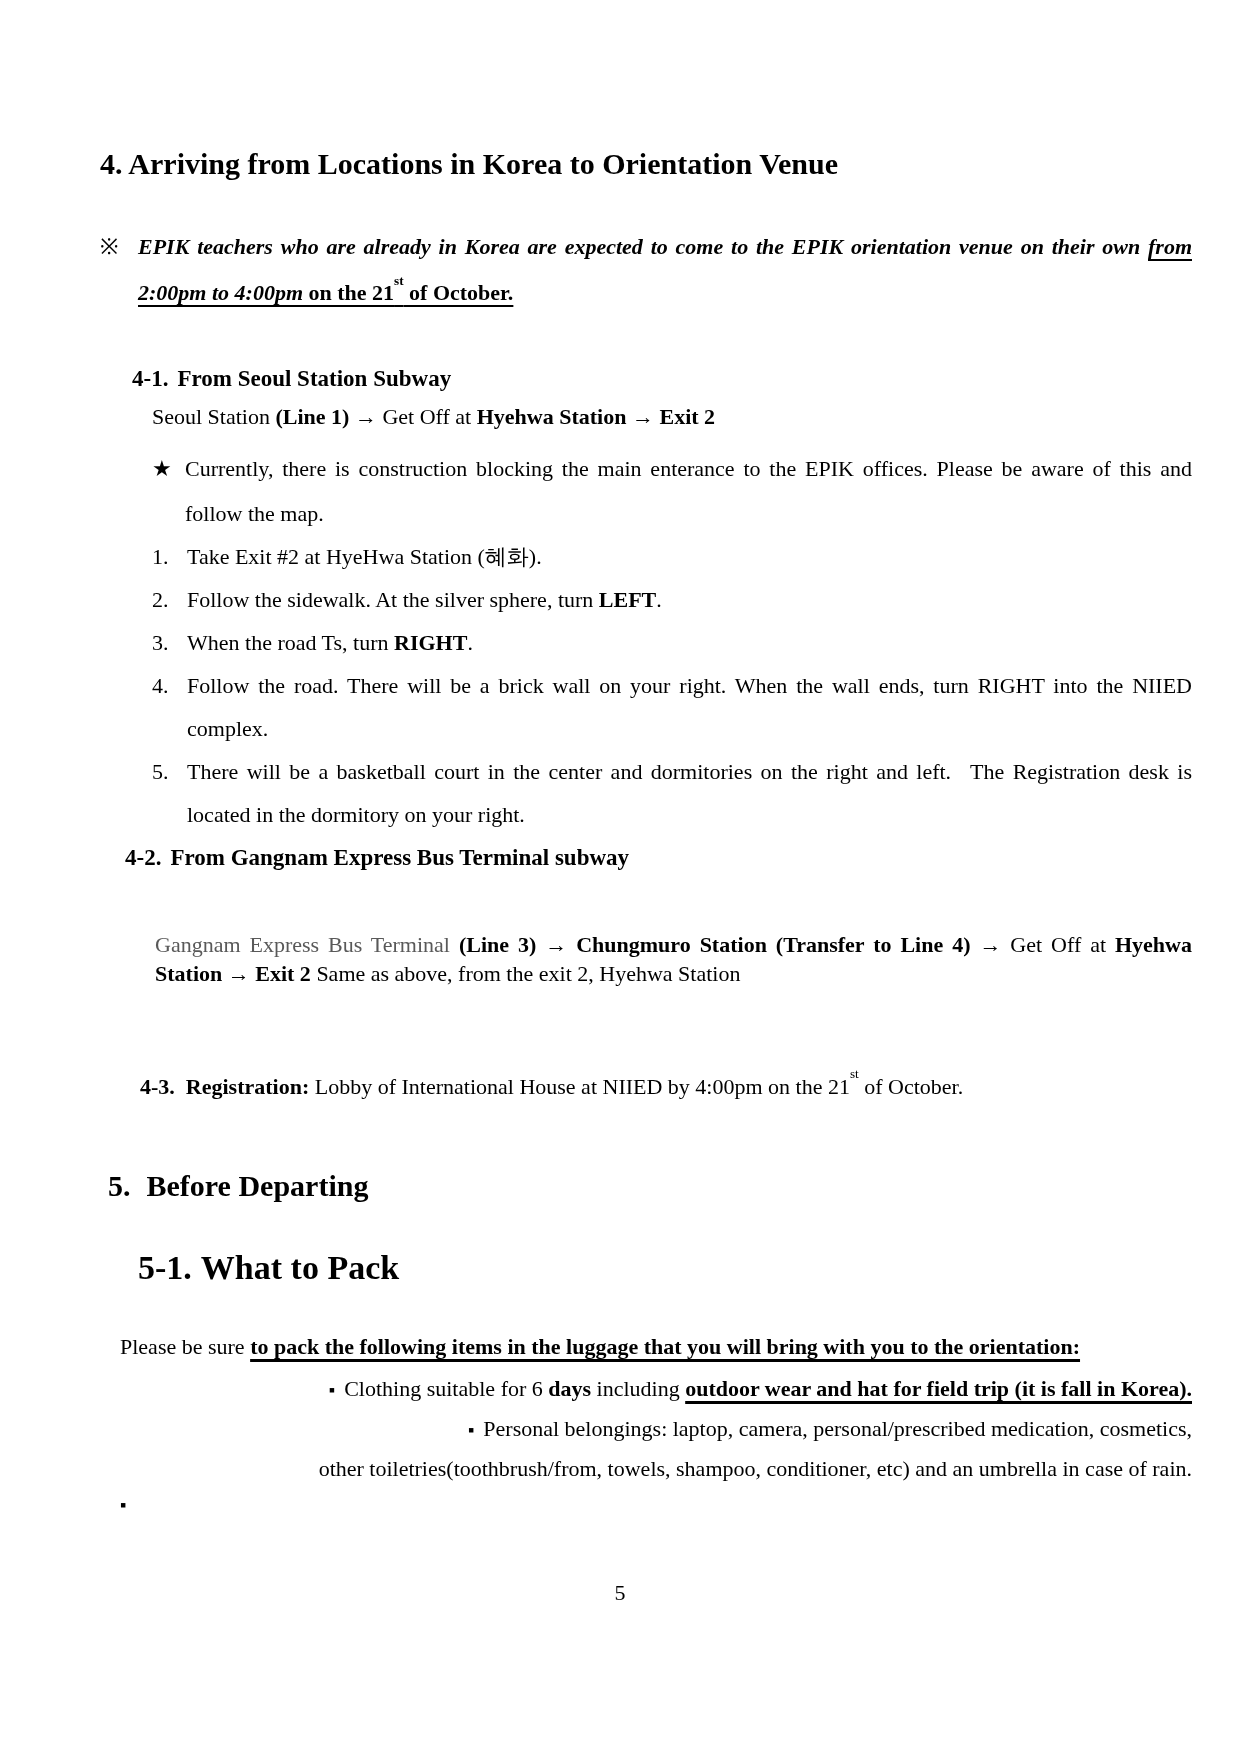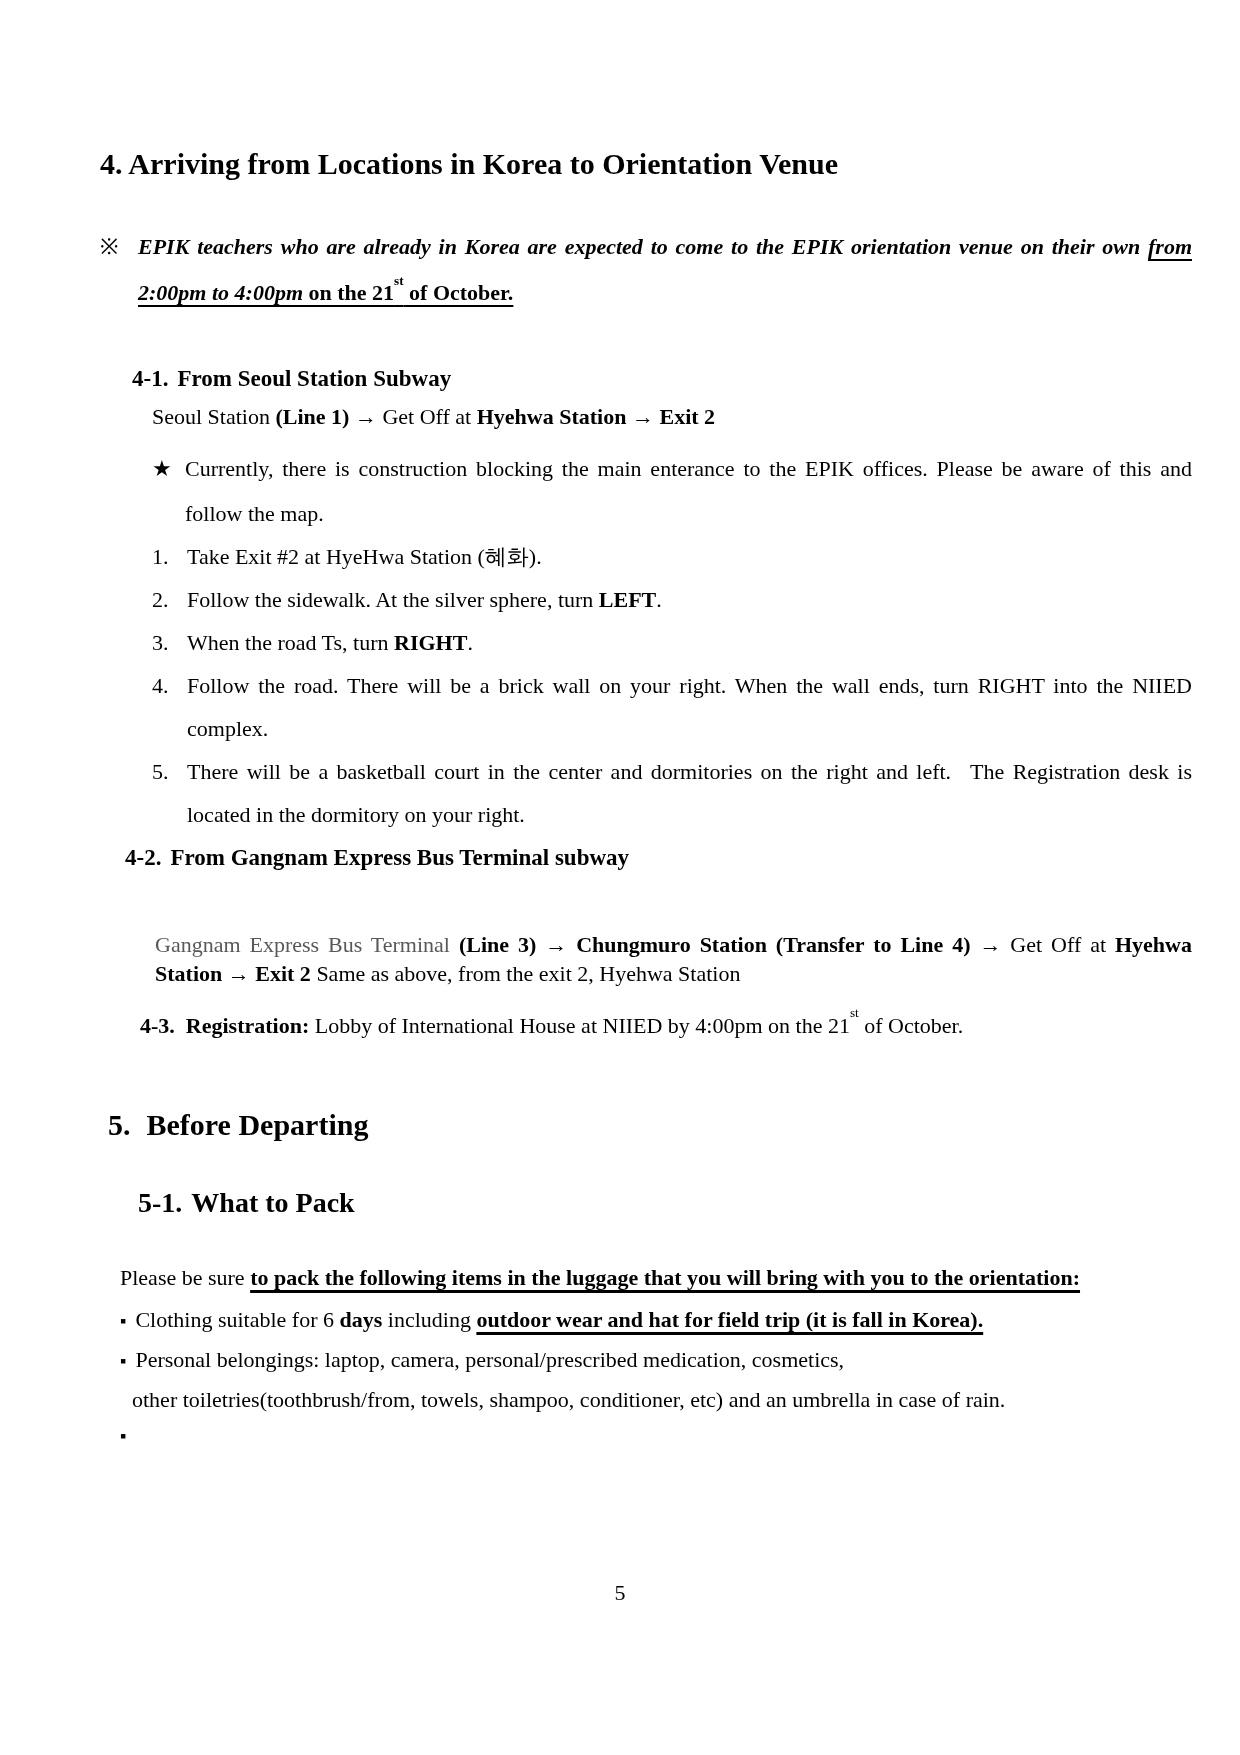--- a/index.html
+++ b/index.html
@@ -52,30 +52,30 @@
   .star-note { margin-top: 13px; margin-left: 52px; padding-left: 33px; line-height: 2.05; }
 
   .steps { margin-left: 52px; }
   .step  { padding-left: 35px; line-height: 1.95; }
 
   .h41 { margin-top: 48px; margin-left: 32px; }
   .h42 { margin-top: 6px;  margin-left: 25px; }
 
   .gangnam { margin-top: 57px; margin-left: 55px; line-height: 1.32; }
 
-  .reg { margin-top: 23px; margin-left: 40px; line-height: 1.4; }
+  .reg { margin-top: 84px; margin-left: 40px; line-height: 1.4; }
   .rnum { margin-right: 11px; }
 
   .t5  { margin-top: 66px; margin-left: 8px; }
-  .h51 { margin-top: 42px; margin-left: 38px; font-size: 28px; }
+  .h51 { margin-top: 42px; margin-left: 38px; font-size: 34px; }
 
   .pack-intro { margin-top: 34px; margin-left: 20px; line-height: 2.0; }
 
   .pack-list { margin-top: 0; margin-left: 20px; list-style: none; }
-  .pack-list li { line-height: 1.82; }
+  .pack-list li { line-height: 1.82; text-align: right; }
   .glyph { font-size: 18px; margin-right: 9px; }
   .b3 { padding-left: 27px; }
   .b3 .glyph { margin-right: 0; }
   .b2l2 { padding-left: 12px; }
 
   .page-num {
     position: absolute;
     top: 1580px;
     left: 0;
     right: 0;

